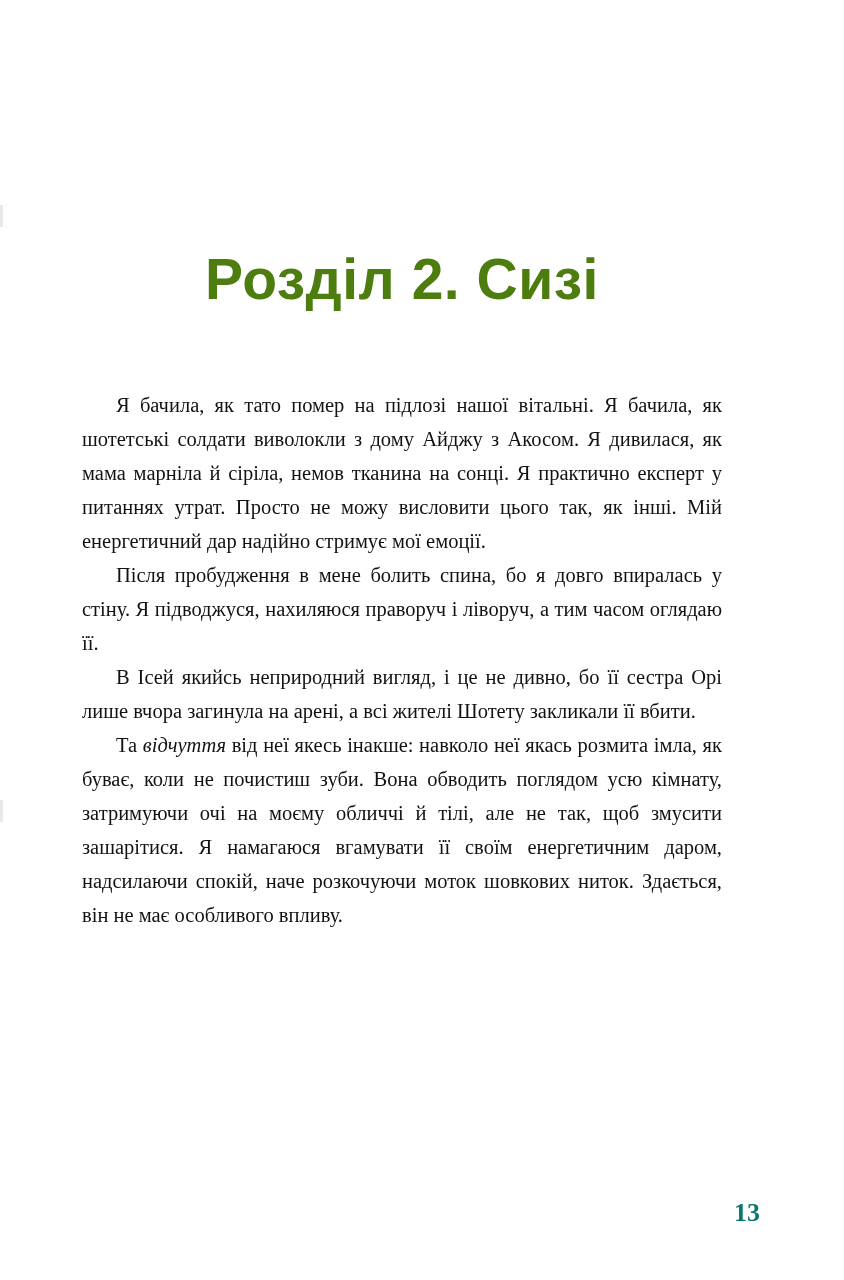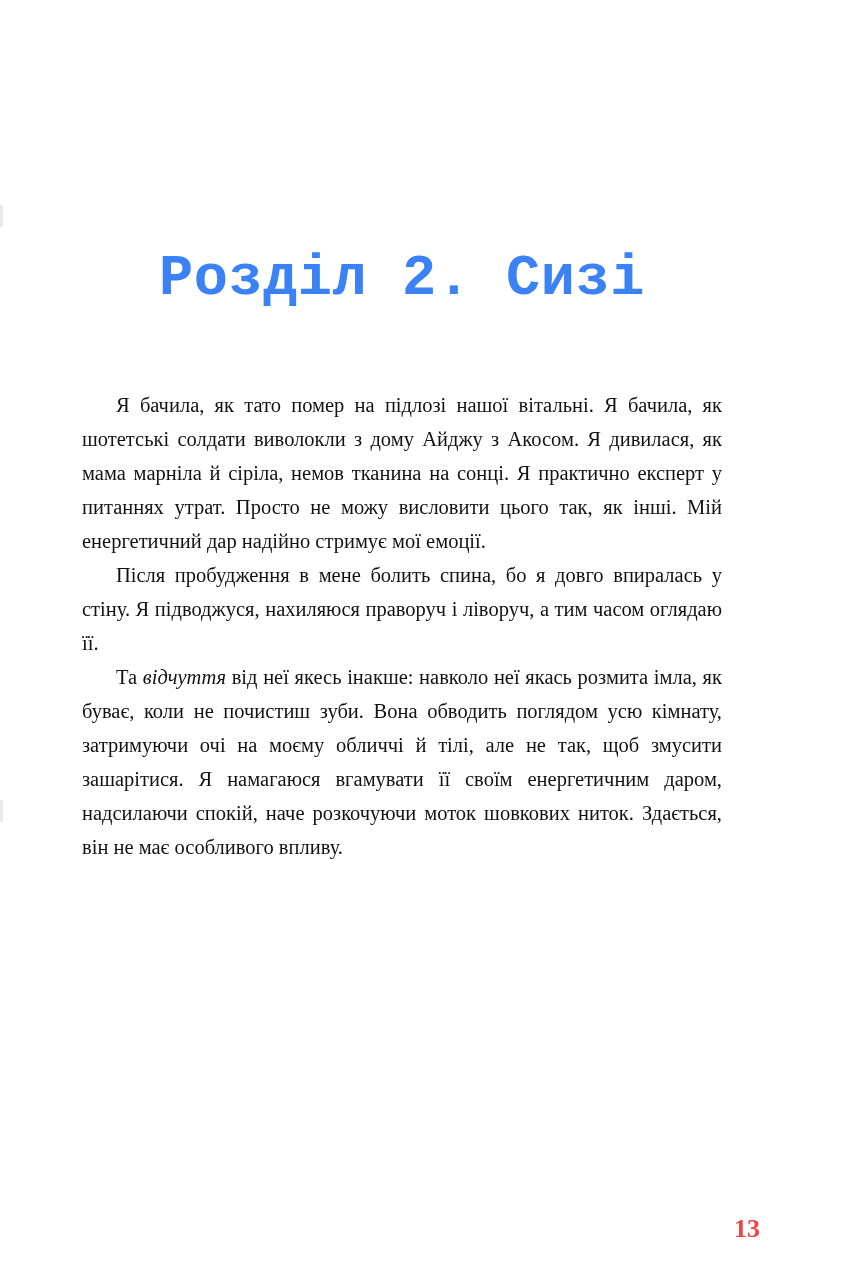--- a/index.html
+++ b/index.html
@@ -17,28 +17,28 @@
     font-family: "Liberation Serif", "DejaVu Serif", serif;
     color: #111111;
   }
   .content {
     position: absolute;
     left: 82px;
     top: 250px;
     width: 640px;
   }
   .chapter-title {
-    font-family: Liberation Mono, monospace;
+    font-family: Liberation Sans, sans-serif;
     font-size: 57px;
     font-weight: 700;
     letter-spacing: 0.5px;
     text-align: center;
     margin: 0 0 78px 0;
     line-height: 1.05;
-    color: #3b82f6;
+    color: #4d7c0f;
   }
   .body-text p {
     margin: 0;
     font-size: 20.5px;
     line-height: 34px;
     text-align: justify;
     text-justify: inter-word;
     color: #121212;
     hyphens: manual;
   }
@@ -46,25 +46,25 @@
     text-indent: 0;
   }
   .body-text p.indent {
     text-indent: 34px;
   }
   .body-text em {
   }
   .page-number {
     position: absolute;
     right: 84px;
-    bottom: 36px;
+    bottom: 52px;
     font-size: 26px;
     font-weight: 700;
     font-family: "Liberation Serif", "DejaVu Serif", serif;
-    color: #ef4444;
+    color: #0f766e;
   }
   .edge-mark {
     position: absolute;
     left: 0;
     width: 3px;
     background: #e9e9e9;
   }
 </style>
 </head>
 <body>
@@ -74,20 +74,21 @@
   <div class="edge-mark" style="top:205px;height:22px;"></div>
   <div class="edge-mark" style="top:800px;height:22px;"></div>
 
   <div class="content">
 
     <h1 class="chapter-title">Розділ 2. Сизі</h1>
 
     <div class="body-text">
       <p class="indent">Я бачила, як тато помер на підлозі нашої вітальні. Я бачила, як шотетські солдати виволокли з дому Айджу з Акосом. Я дивилася, як мама марніла й сіріла, немов тканина на сонці. Я практично експерт у питаннях утрат. Просто не можу висловити цього так, як інші. Мій енергетичний дар надійно стримує мої емоції.</p>
       <p class="indent">Після пробудження в мене болить спина, бо я довго впиралась у стіну. Я підводжуся, нахиляюся праворуч і ліворуч, а тим часом оглядаю її.</p>
+      <p class="indent">В Ісей якийсь неприродний вигляд, і це не дивно, бо її сестра Орі лише вчора загинула на арені, а всі жителі Шотету закликали її вбити.</p>
       <p class="indent">Та <em>відчуття</em> від неї якесь інакше: навколо неї якась розмита імла, як буває, коли не почистиш зуби. Вона обводить поглядом усю кімнату, затримуючи очі на моєму обличчі й тілі, але не так, щоб змусити зашарітися. Я намагаюся вгамувати її своїм енергетичним даром, надсилаючи спокій, наче розкочуючи моток шовкових ниток. Здається, він не має особливого впливу.</p>
     </div>
 
   </div>
 
   <div class="page-number">13</div>
 
 </div>
 
 </body></html>

